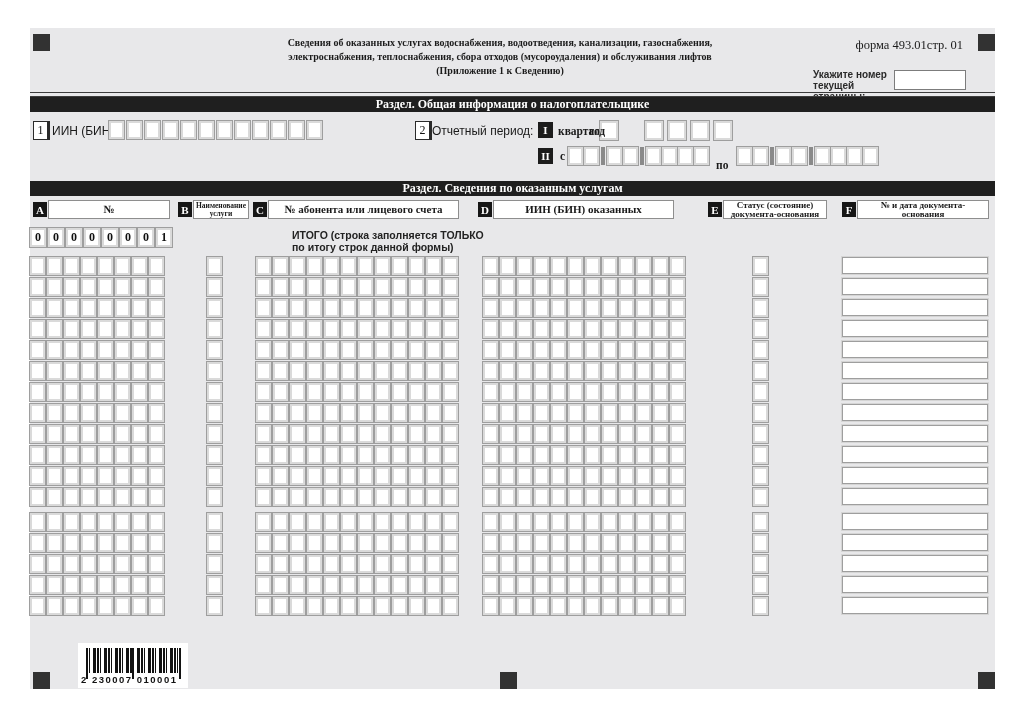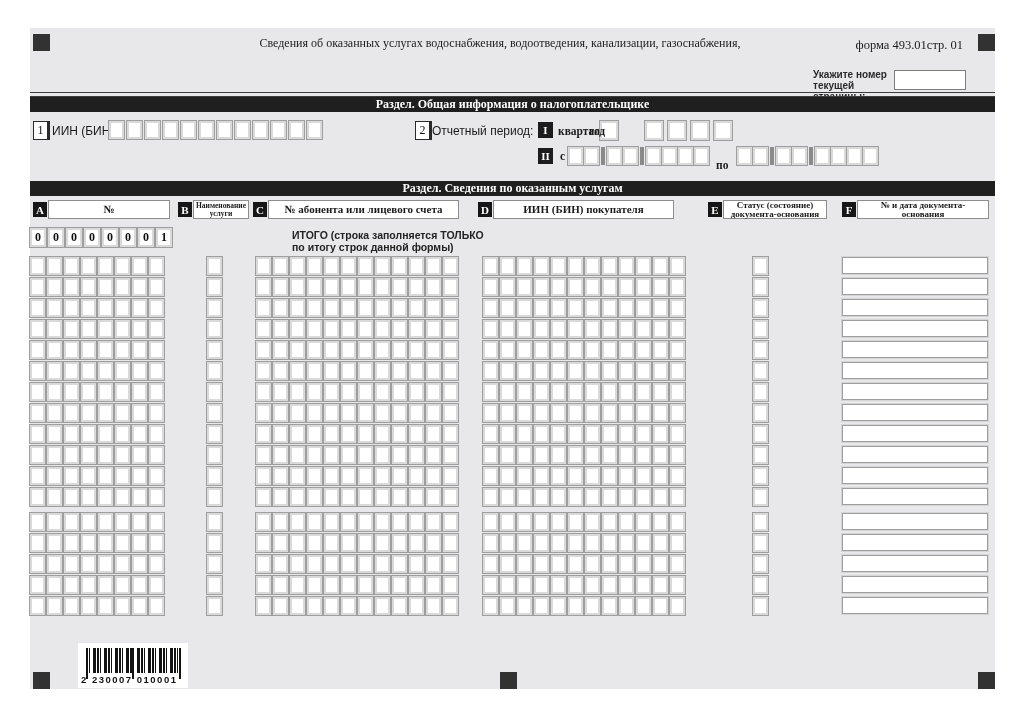--- a/index.html
+++ b/index.html
@@ -7,21 +7,21 @@
     width:1024px;height:724px;position:relative;
     background:#fff;overflow:hidden;
     font-family:"Liberation Sans",sans-serif;
     -webkit-font-smoothing:antialiased;
   }
   .abs{position:absolute}
   .form-bg{left:30px;top:28px;width:965px;height:661px;background:var(--form-bg,#e8e8ea)}
   .regmark{width:17px;height:17px;background:#323232}
   
   .title{left:200px;top:36px;width:600px;text-align:center;
-    font-family:"Liberation Serif",serif;font-weight:normal;font-size:12px;line-height:14px;color:#1b1b1b}
+    font-family:"Liberation Serif",serif;font-weight:bold;font-size:10px;line-height:14px;color:#1b1b1b}
   .formcode{left:805px;top:38px;width:158px;text-align:right;
     font-family:"Liberation Serif",serif;font-size:12.5px;color:#1b1b1b}
   .pagehint{left:813px;top:69px;width:80px;font-size:10px;line-height:11px;color:#2a2a2a;font-weight:bold}
   .pageinput{left:894px;top:70px;width:72px;height:20px;background:#fff;border:1px solid #7c7c7c;box-sizing:border-box}
   .dblline{left:30px;top:92px;width:965px;height:3px;border-top:1px solid #3c3c3c;border-bottom:1px solid #3c3c3c}
   
   .bar{left:30px;width:965px;height:15px;background:var(--bar,#1f1f1f);color:#fff;
     font-family:"Liberation Serif",serif;font-weight:bold;font-size:12px;line-height:15px;text-align:center}
   
   .numbox{width:13px;height:17px;background:#fff;border:1px solid #2a2a2a;border-right:3px solid #2a2a2a;
@@ -67,20 +67,22 @@
 <div class="abs form-bg"></div>
 
 <div class="abs regmark" style="left:33px;top:34px"></div>
 <div class="abs regmark" style="left:978px;top:34px"></div>
 <div class="abs regmark" style="left:33px;top:672px"></div>
 <div class="abs regmark" style="left:500px;top:672px"></div>
 <div class="abs regmark" style="left:978px;top:672px"></div>
 
 <div class="abs title">
   <div>Сведения об оказанных услугах водоснабжения, водоотведения, канализации, газоснабжения,</div>
+  <div>электроснабжения, теплоснабжения, сбора отходов (мусороудаления) и обслуживания лифтов</div>
+  <div>(Приложение 1 к Сведению)</div>
 </div>
 <div class="abs formcode">форма 493.01стр. 01</div>
 
 <div class="abs pagehint">
   <div>Укажите номер</div>
   <div>текущей страницы:</div>
 </div>
 <div class="abs pageinput"></div>
 
 <div class="abs dblline"></div>
@@ -149,21 +151,21 @@
 
 <div class="abs bar" style="top:181px">Раздел. Сведения по оказанным услугам</div>
 
 <div class="abs letterbox" style="left:33px;top:202px">A</div>
 <div class="abs hdrbox fs11" style="left:48px;top:200px;width:122px">№</div>
 <div class="abs letterbox" style="left:178px;top:202px">B</div>
 <div class="abs hdrbox fs7" style="left:193px;top:200px;width:56px;padding:0 9px">Наименование услуги</div>
 <div class="abs letterbox" style="left:253px;top:202px">C</div>
 <div class="abs hdrbox fs11" style="left:268px;top:200px;width:191px">№ абонента или лицевого счета</div>
 <div class="abs letterbox" style="left:478px;top:202px">D</div>
-<div class="abs hdrbox fs11" style="left:493px;top:200px;width:181px">ИИН (БИН) покупателя</div>
+<div class="abs hdrbox fs11" style="left:493px;top:200px;width:181px">ИИН (БИН) оказанных</div>
 <div class="abs letterbox" style="left:708px;top:202px">E</div>
 <div class="abs hdrbox fs9" style="left:723px;top:200px;width:104px;padding:0 4px">Статус (состояние) документа-основания</div>
 <div class="abs letterbox" style="left:842px;top:202px">F</div>
 <div class="abs hdrbox fs9" style="left:857px;top:200px;width:132px;padding:0 12px">№ и дата документа-основания</div>
 
 <div class="abs cells" style="left:30px;top:228px;gap:2px">
     <span class="cell ycell digit">0</span>
     <span class="cell ycell digit">0</span>
     <span class="cell ycell digit">0</span>
     <span class="cell ycell digit">0</span>

